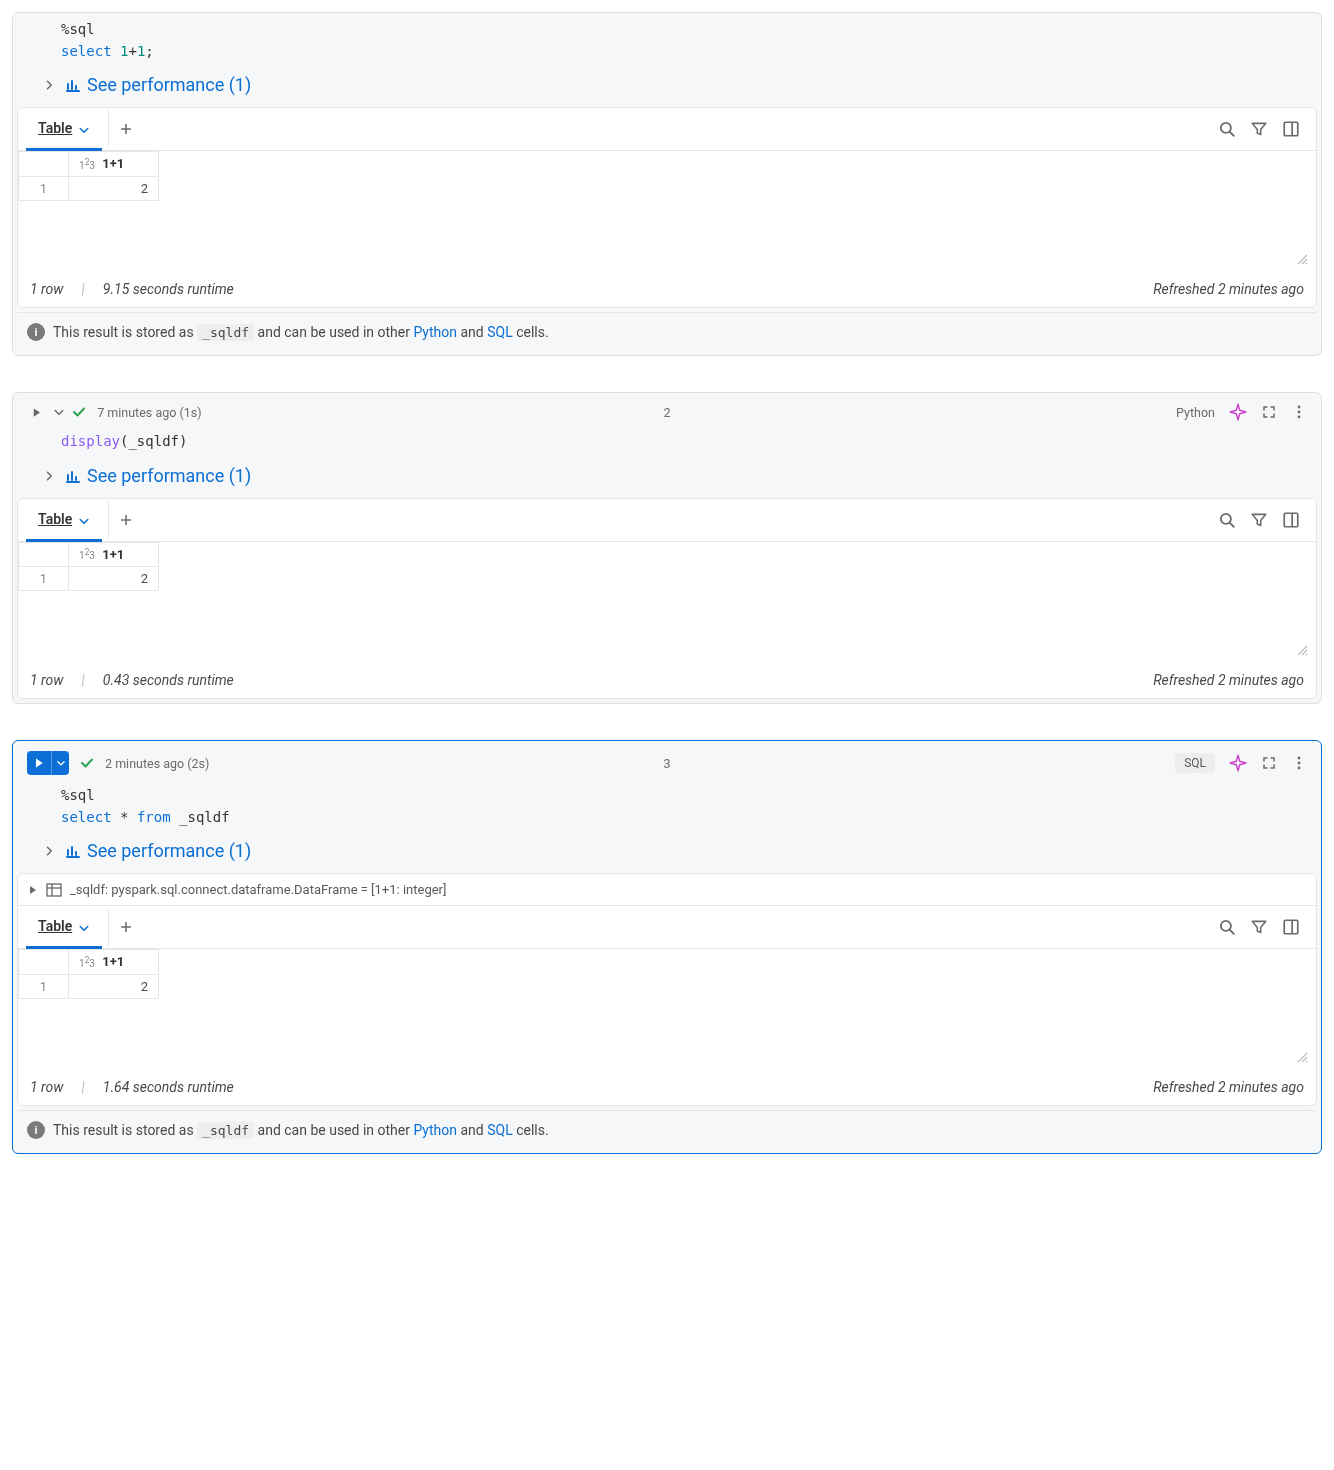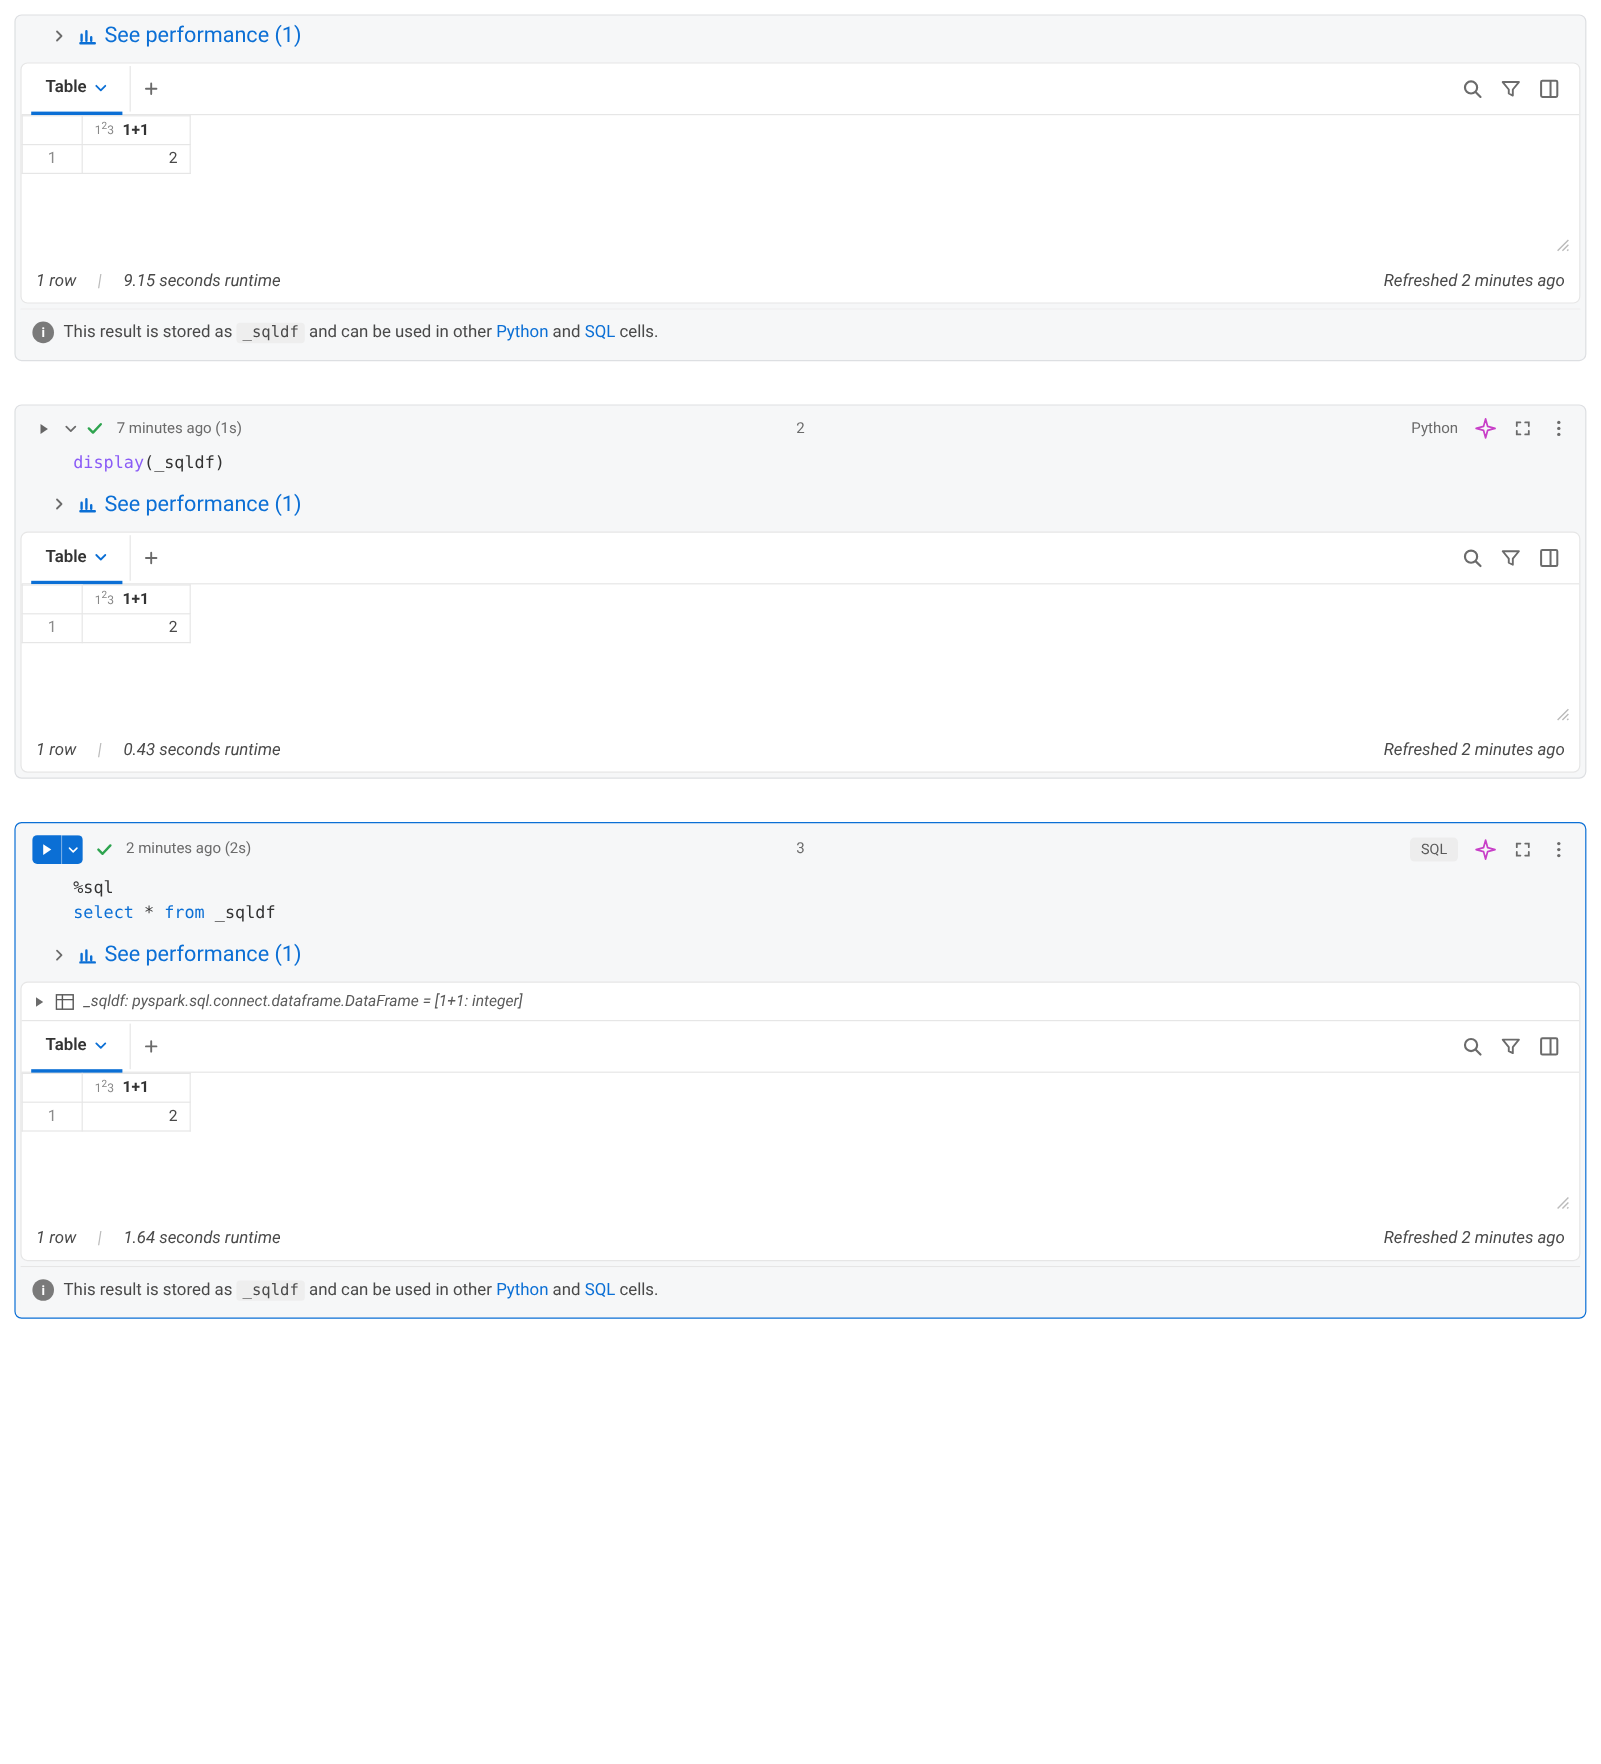--- a/index.html
+++ b/index.html
@@ -114,38 +114,38 @@
   margin: 0 4px 4px;
 }
 .schema-row {
   padding: 8px 10px;
   border-bottom: 1px solid #e6e6e6;
   font-size: 13px;
   color: #5a5a5a;
   display:flex;
   align-items:center;
   gap:8px;
-  font-style:italic;
 }
 .tabs {
   display: flex;
   align-items: center;
   border-bottom: 1px solid #e6e6e6;
   padding: 0 8px;
 }
 .tab-btn {
   padding: 12px 12px;
   font-size: 14px;
   font-weight: 600;
   color: #333;
   display: flex;
-  align-items: center;
+  align-items: flex-end;
   gap: 6px;
   border-bottom: 3px solid #0b6fd5;
   margin-bottom: -1px;
+  text-decoration: underline;
 }
 .tab-plus {
   padding: 12px 10px;
   border-left: 1px solid #e6e6e6;
   margin-left: 6px;
   color: #6b6b6b;
 }
 .tab-icons { margin-left:auto; display:flex; gap:14px; color:#6b6b6b; padding-right:8px;}
 .data-table {
   border-collapse: collapse;
@@ -218,20 +218,22 @@
   font-size:13px;
 }
 .lnk { color:#0b6fd5; }
 svg { display:block; }
 </style>
 </head>
 <body>
 
 <div id="root">
     <div class="cell">
+      <div class="code-area"><span>%sql</span>
+<span class="kw">select</span> <span class="num">1</span>+<span class="num">1</span>;</div>
       <div class="perf">
       <span class="chev">
           <svg width="12" height="12" viewBox="0 0 16 16">
             <path d="M6 3 L11 8 L6 13" stroke="#6b6b6b" stroke-width="2" fill="none" stroke-linecap="round" stroke-linejoin="round"></path>
           </svg>
         </span>
       <span>
           <svg width="16" height="16" viewBox="0 0 16 16">
             <path d="M2 14 H14 M3 12 V7 M7 12 V4 M11 12 V9" stroke="#0b6fd5" stroke-width="2" fill="none" stroke-linecap="round"></path>
           </svg>

